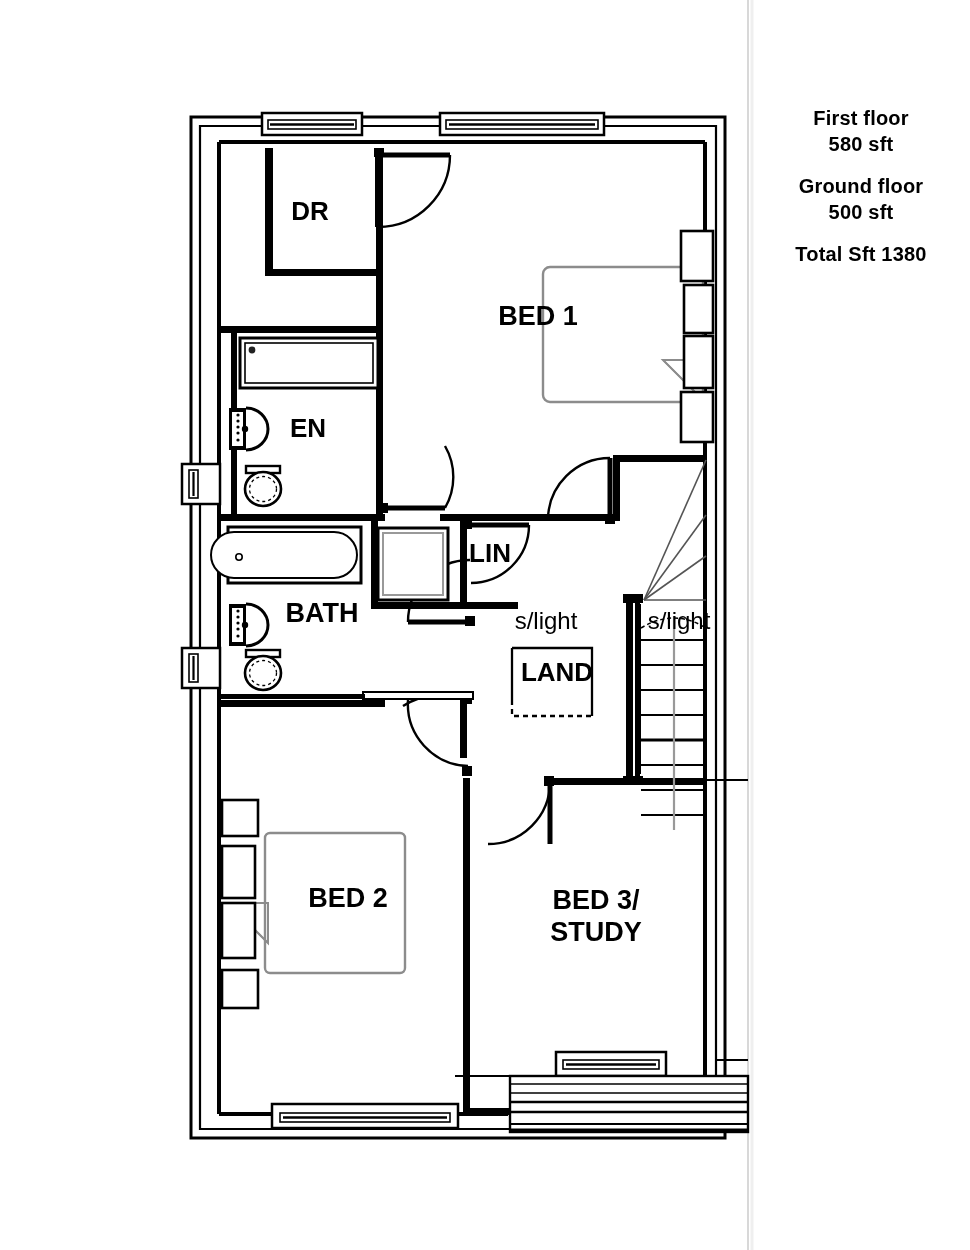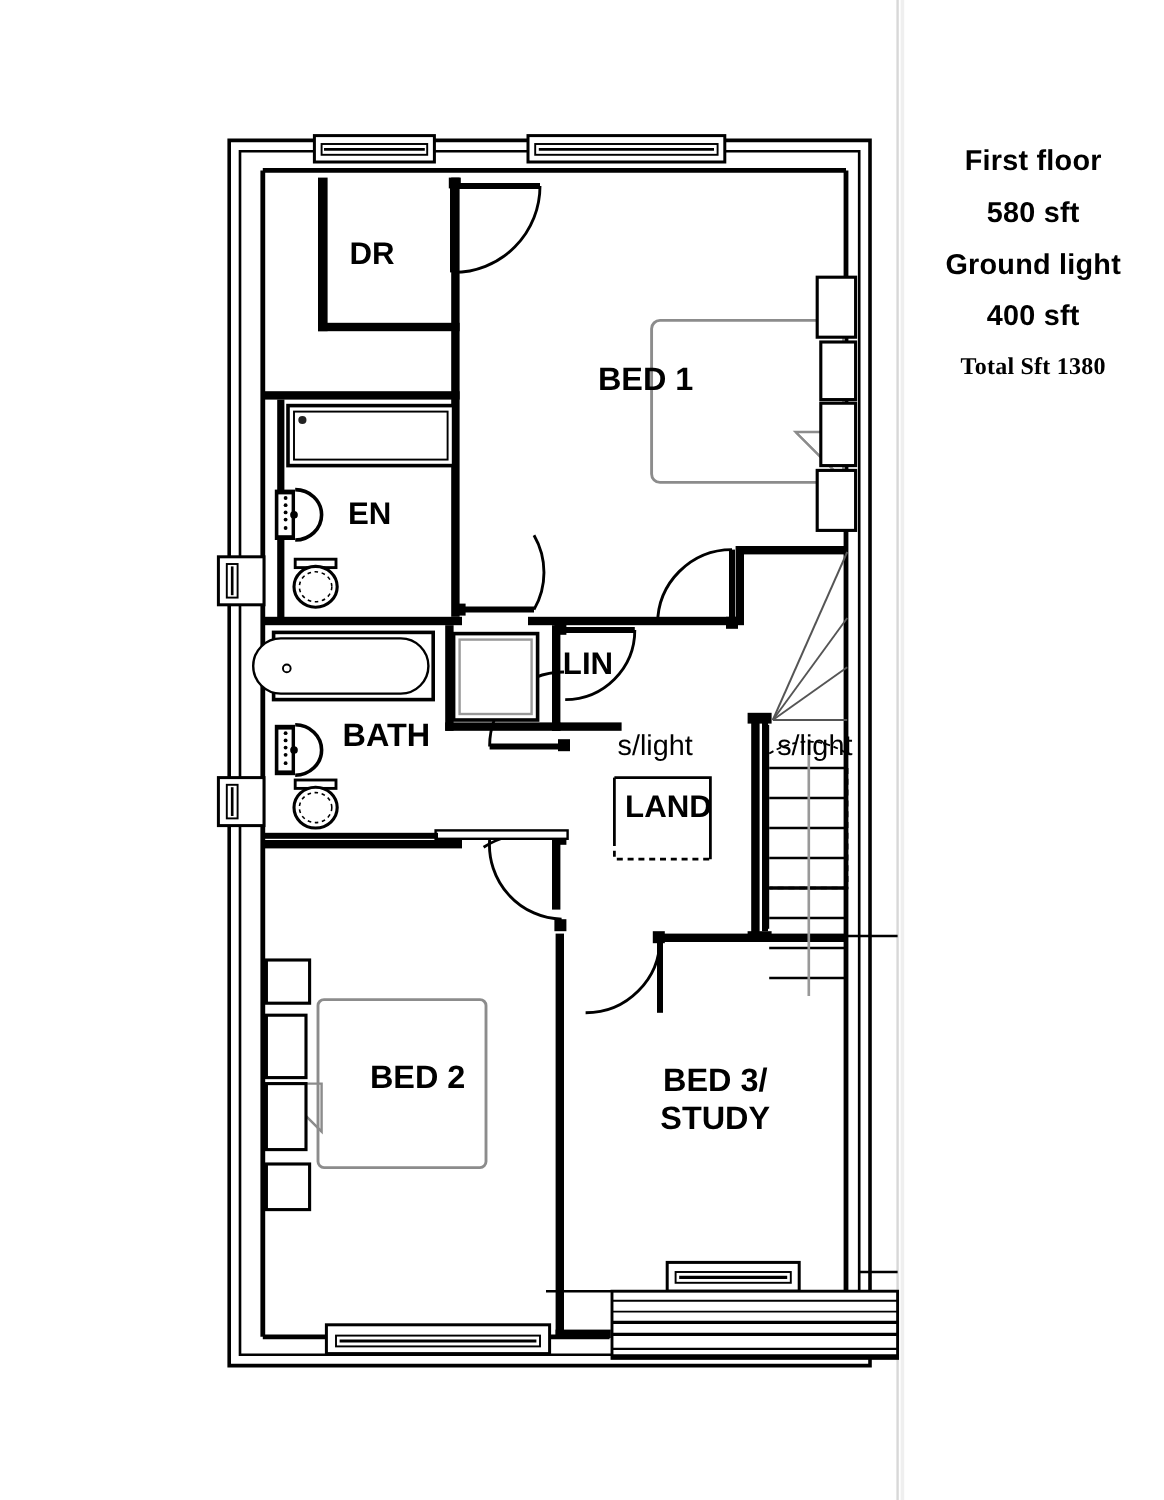--- a/index.html
+++ b/index.html
@@ -3,23 +3,23 @@
 <meta charset="utf-8">
 <title>First Floor Plan</title>
 <style>
   html,body{margin:0;padding:0;background:#ffffff;}
   body{width:970px;height:1250px;overflow:hidden;
        font-family:"Liberation Sans",sans-serif;color:#000;}
   #stage{position:relative;width:970px;height:1250px;background:#fff;}
   #plan-svg{position:absolute;left:0;top:0;}
   #info-panel{position:absolute;left:755px;top:105px;width:212px;
               text-align:center;font-weight:bold;color:#000;}
-  .info-line{font-size:24px;line-height:26px;letter-spacing:.2px;margin-top:17px;}
+  .info-line{font-size:20px;line-height:26px;letter-spacing:.2px;}
   .info-block{margin-bottom:16px;}
-  .info-total{font-size:20px;margin-top:6px;font-family:Liberation Serif, serif;}
+  .info-total{font-size:20px;margin-top:6px;}
 </style>
 </head>
 <body>
 
 <div id="stage">
 
   <svg id="plan-svg" width="970" height="1250" viewBox="0 0 970 1250">
 
     <g>
       <line x1="748" y1="0" x2="748" y2="1250" stroke="#d8d8d8" stroke-width="2"></line>
@@ -326,19 +326,19 @@
       </g>
 
   </svg>
 
   <div id="info-panel">
     <div class="info-block">
       <div class="info-line">First floor</div>
       <div class="info-line">580 sft</div>
     </div>
     <div class="info-block">
-      <div class="info-line">Ground light</div>
-      <div class="info-line">400 sft</div>
+      <div class="info-line">Ground floor</div>
+      <div class="info-line">500 sft</div>
     </div>
     <div class="info-line info-total">Total Sft 1380</div>
   </div>
 
 </div>
 
 </body></html>

